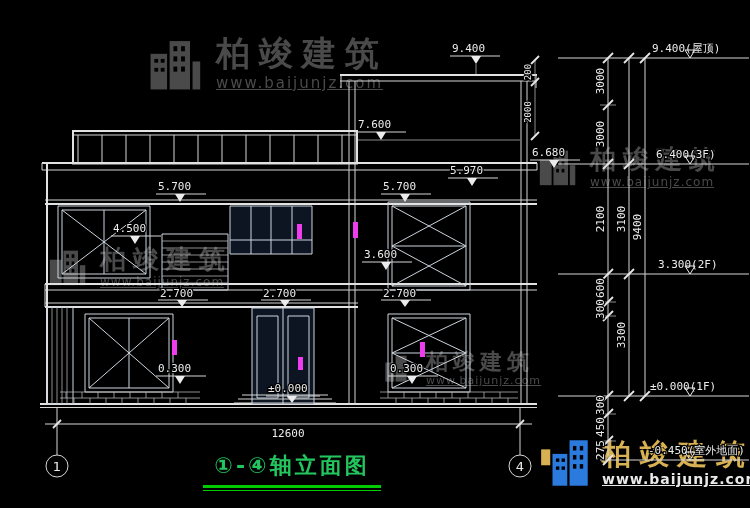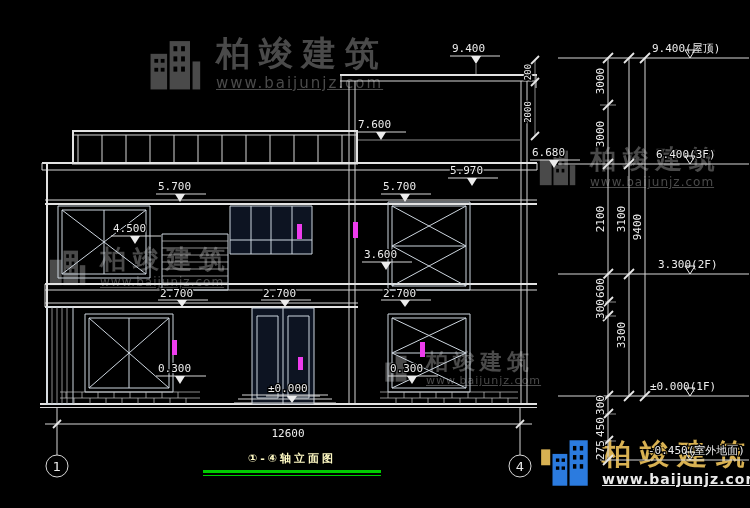--- a/index.html
+++ b/index.html
@@ -44,21 +44,21 @@
   .mag{fill:#ee3cee;stroke:none;}
   .tri{fill:#ececec;stroke:none;}
   .tri-open{fill:none;stroke:#ececec;stroke-width:1;}
   .tick{stroke:#e8e8e8;stroke-width:1.8;}
   .draw text{font-family:"DejaVu Sans Mono","Liberation Mono",monospace;font-size:11px;
              fill:#ececec;paint-order:stroke;stroke:#000;stroke-width:2.5px;}
   .draw text.small{font-size:9px;}
   .draw text.axisnum{font-size:13px;font-family:"DejaVu Sans",sans-serif;}
   
   .title-block{position:absolute;left:203px;top:451px;width:178px;z-index:1;text-align:center;}
-  .title-text{color:#fef9c3;font-size:11px;font-weight:bold;letter-spacing:3px;white-space:nowrap;}
+  .title-text{color:#22c55e;font-size:22px;font-weight:bold;letter-spacing:3px;white-space:nowrap;}
   .u-thick{height:3px;background:#00cc00;margin-top:4px;}
   .u-thin{height:1px;background:#00cc00;margin-top:2px;}
 </style>
 </head>
 <body>
 
 <div class="stage">
 
   <div class="wm wm1">
     <svg class="logo-svg" viewBox="0 0 44 44">

